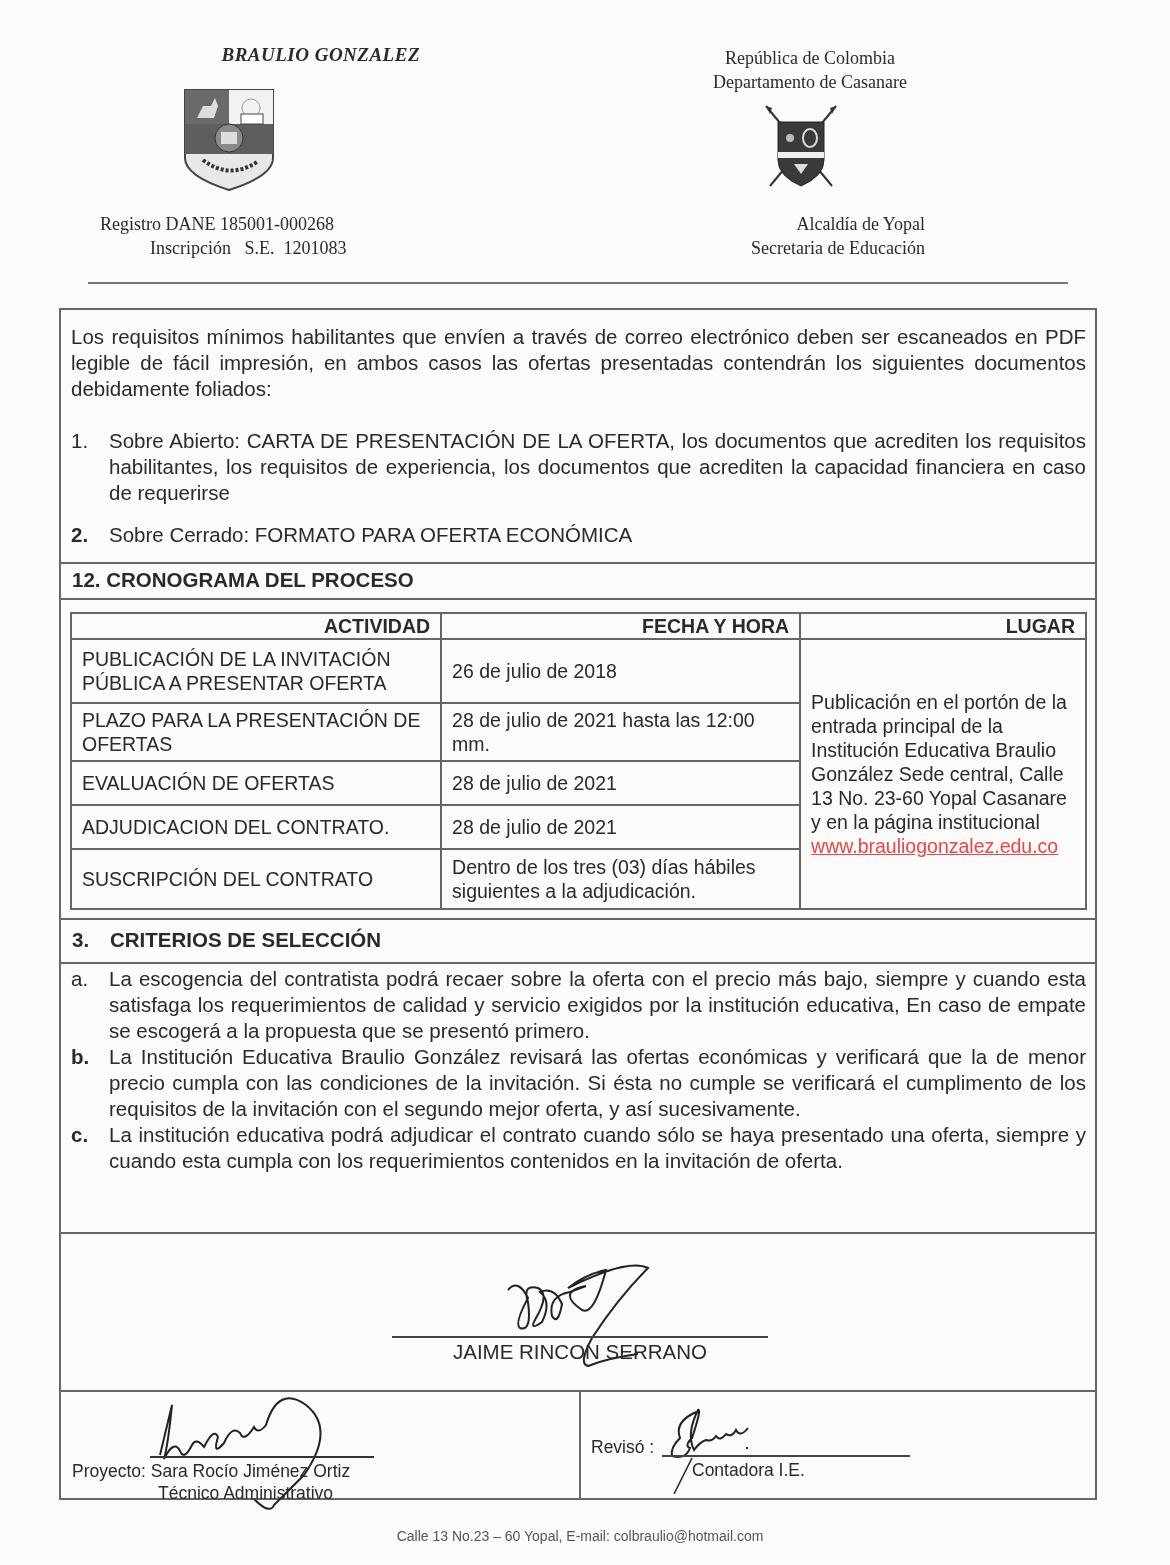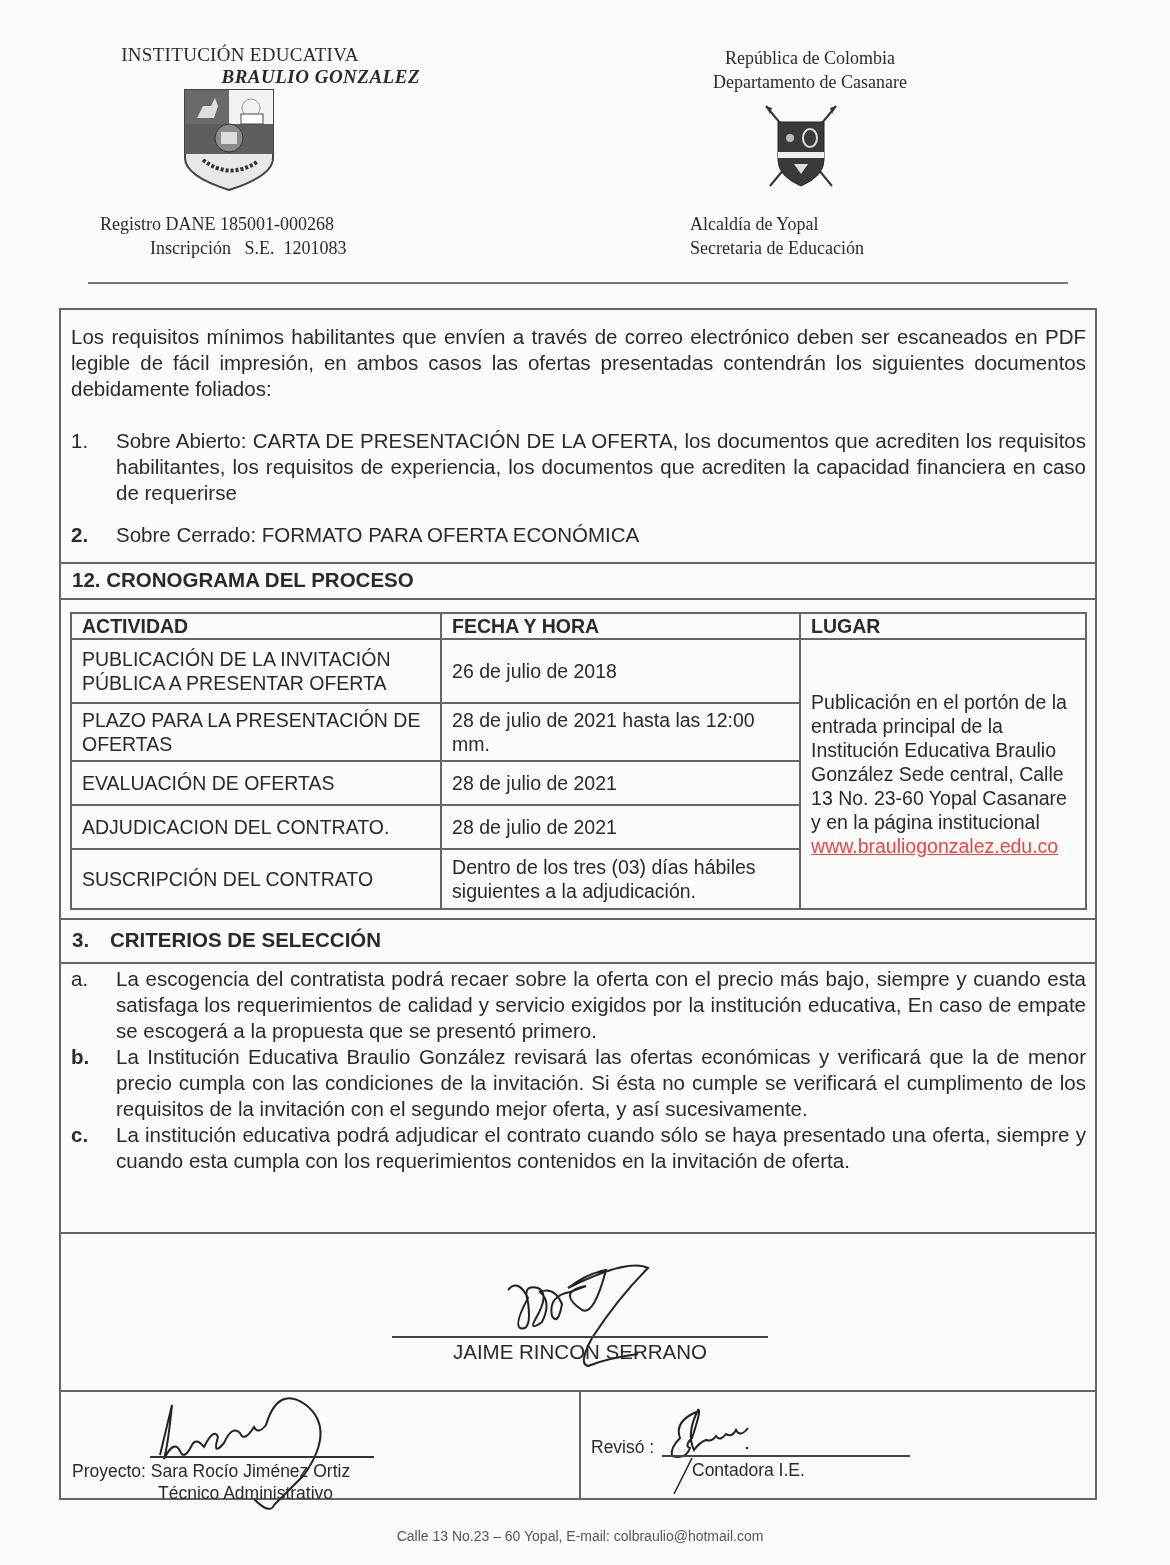--- a/index.html
+++ b/index.html
@@ -10,37 +10,37 @@
   .serif { font-family: "Liberation Serif", serif; }
   .abs { position: absolute; }
 
   
   .hdr-left { left: 60px; top: 44px; width: 360px; text-align: center; }
   .hdr-left .l1 { font-size: 19px; letter-spacing: 0.3px; }
   .hdr-left .l2 { font-size: 19px; font-weight: bold; font-style: italic; letter-spacing: 0.5px; margin-top: 0; text-align: right; }
   .reg { left: 100px; top: 212px; width: 300px; font-size: 18px; line-height: 24px; }
   .reg .r2 { padding-left: 50px; }
   .hdr-right { left: 660px; top: 46px; width: 300px; text-align: center; font-size: 18px; line-height: 24px; }
-  .hdr-right2 { left: 690px; top: 212px; width: 300px; text-align: left; font-size: 18px; line-height: 24px; }
+  .hdr-right2 { left: 625px; top: 212px; width: 300px; text-align: right; font-size: 18px; line-height: 24px; }
   .hdr-rule { left: 88px; top: 282px; width: 980px; height: 0; border-top: 2px solid #777; }
 
   
   .frame { left: 59px; top: 308px; width: 1038px; height: 1192px; border: 2px solid #666; box-sizing: border-box; }
   .p-intro { left: 71px; top: 324px; width: 1015px; font-size: 20.5px; line-height: 26px; text-align: justify; }
   .list1 { left: 71px; top: 428px; width: 1015px; font-size: 20.5px; line-height: 26px; }
   .li { display: flex; margin-bottom: 16px; }
   .li .num { width: 38px; flex: none; }
-  .li .txt { flex: 1; text-align: justify; margin-left: 7px; }
+  .li .txt { flex: 1; text-align: justify; }
   .hline { height: 0; border-top: 2px solid #666; }
   .sec-title { font-size: 20.5px; font-weight: bold; }
 
   
   table.crono { position: absolute; left: 70px; top: 612px; width: 1017px; border-collapse: collapse; font-size: 19.5px; }
   table.crono td, table.crono th { border: 2px solid #666; padding: 2px 10px; vertical-align: middle; line-height: 24px; }
-  table.crono th { font-weight: bold; text-align: left; height: 24px; padding: 0 10px; }
+  table.crono th { font-weight: bold; text-align: right; height: 24px; padding: 0 10px; }
   .lugar { vertical-align: top !important; padding-top: 50px !important; }
   .lugar .link { text-decoration: underline; color: #ef4444; }
 
   .crit { left: 71px; top: 966px; width: 1015px; font-size: 20.5px; line-height: 26px; }
   .crit .li { margin-bottom: 0; }
 
   
   .sig-rule { left: 392px; top: 1336px; width: 376px; border-top: 2px solid #444; }
   .sig-name { left: 392px; top: 1340px; width: 376px; text-align: center; font-size: 20.5px; line-height: 24px; }
   .foot-box-div { left: 579px; top: 1390px; width: 0; height: 110px; border-left: 2px solid #666; }
@@ -49,21 +49,20 @@
   .reviso { left: 591px; top: 1437px; font-size: 17.5px; }
   .reviso-rule { left: 662px; top: 1455px; width: 248px; border-top: 2px solid #444; }
   .contadora { left: 692px; top: 1460px; font-size: 17.5px; }
   .footer { left: 0; top: 1528px; width: 1160px; text-align: center; font-size: 14px; color: #555; }
   svg.sig { position: absolute; overflow: visible; }
 </style>
 </head>
 <body>
 
 <div class="abs hdr-left serif">
-  <div class="l1">INSTITUCIÓN EDUCATIVA</div>
   <div class="l2">BRAULIO GONZALEZ</div>
 </div>
 <svg class="abs" style="left:183px;top:88px" width="92" height="104" viewBox="0 0 92 104">
   <path d="M2 2 H90 V70 Q90 88 46 102 Q2 88 2 70 Z" fill="#e8e8e8" stroke="#444" stroke-width="2"></path>
   <rect x="2" y="2" width="44" height="34" fill="#6a6a6a"></rect>
   <rect x="46" y="2" width="44" height="34" fill="#f2f2f2"></rect>
   <rect x="2" y="36" width="88" height="30" fill="#5e5e5e"></rect>
   <circle cx="46" cy="50" r="14" fill="#8a8a8a" stroke="#333"></circle>
   <rect x="38" y="44" width="16" height="12" fill="#ddd"></rect>
   <path d="M14 30 l6 -12 l8 0 l4 -8 l3 8 l-4 12" fill="#ddd"></path>

